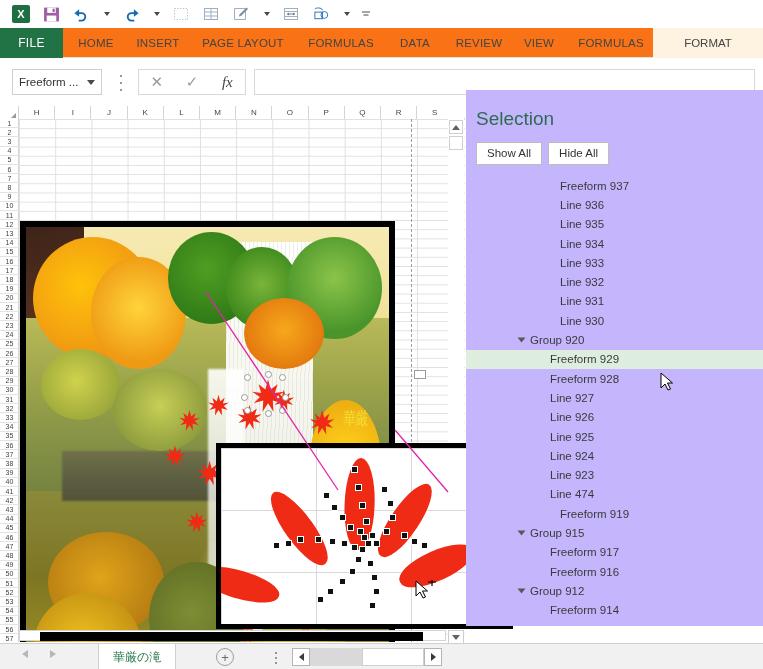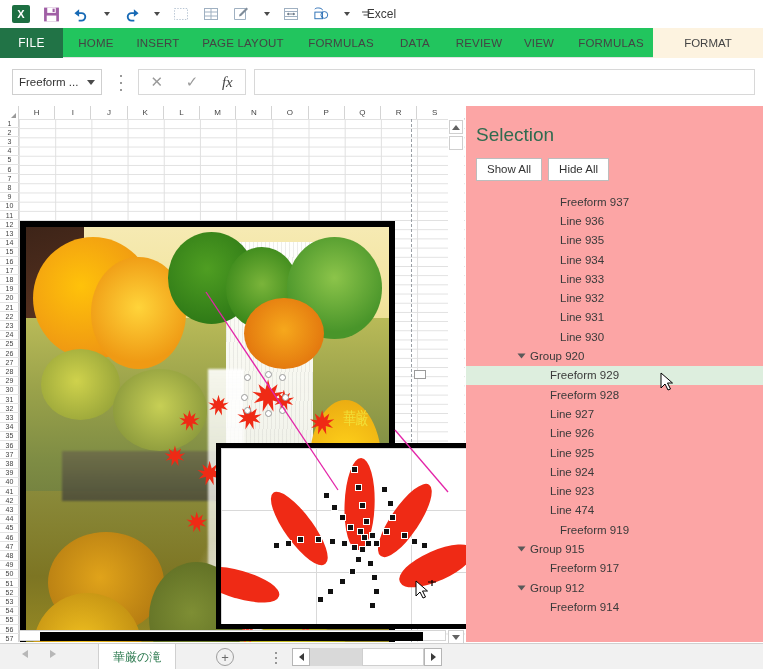--- a/index.html
+++ b/index.html
@@ -38,21 +38,21 @@
   .ctx-tab-banner {
     position:absolute; right:0; top:0; width:110px; height:28px;
     background:#fdf3e0; border-top:3px solid #ed9b17;
     display:flex; align-items:center; justify-content:center;
     font-size:10.5px; color:#c8641d; letter-spacing:.2px;
   }
 
   
   .tabs-row {
     position:absolute; top:28px; left:0; width:763px; height:30px;
-    background:#22c55e; border-bottom:1px solid #e2e2e2;
+    background:#f97316; border-bottom:1px solid #e2e2e2;
   }
   .tab-file {
     position:absolute; left:0; top:0; width:63px; height:30px;
     background:#217346; color:#fff; font-size:12px;
     display:flex; align-items:center; justify-content:center; letter-spacing:.3px;
   }
   .tab {
     position:absolute; top:0; height:30px;
     display:flex; align-items:center; justify-content:center;
     font-size:11.5px; color:#444; letter-spacing:.2px; white-space:nowrap;
@@ -229,22 +229,22 @@
   }
   .edgepts { position:absolute; inset:0; }
   .edgepts i {
     position:absolute; width:7px;height:7px; background:#111;
     border:1px solid #fff;
   }
   .connector { position:absolute; left:0; top:0; width:763px;height:669px; pointer-events:none; }
 
   
   .pane {
-    position:absolute; left:466px; top:106px; width:297px; height:536px;
-    background:#fca5a5;
+    position:absolute; left:466px; top:90px; width:297px; height:536px;
+    background:#c4b5fd;
   }
   .pane-title {
     position:absolute; left:10px; top:18px;
     font-size:19px; color:#2f6b4f; font-weight:normal;
   }
   .pane-buttons { position:absolute; left:10px; top:52px; display:flex; gap:6px; }
   .pbtn {
     border:1px solid #bdbdbd; background:#fff; color:#333;
     font-size:11.5px; padding:4px 10px; line-height:1.1;
   }
@@ -401,21 +401,20 @@
       <div class="qat-btn small">
           <span class="dropcaret"></span>
         </div>
       <div class="qat-btn small">
         <svg width="12" height="12" viewBox="0 0 12 12">
             <line x1="2" y1="4" x2="10" y2="4" stroke="#4a4a4a"></line>
             <line x1="3.5" y1="7" x2="8.5" y2="7" stroke="#4a4a4a"></line>
           </svg>
       </div>
     </div>
-    <div class="title-text">Excel</div>
   </div>
 
   <div class="tabs-row">
     <div class="tab-file">FILE</div>
     <div class="tab" style="left:73px;width:46px;">HOME</div>
     <div class="tab" style="left:131px;width:54px;">INSERT</div>
     <div class="tab" style="left:195px;width:96px;">PAGE LAYOUT</div>
     <div class="tab" style="left:300px;width:82px;">FORMULAS</div>
     <div class="tab" style="left:392px;width:46px;">DATA</div>
     <div class="tab" style="left:448px;width:62px;">REVIEW</div>
@@ -714,20 +713,23 @@
           <span class="lbl lvl0">Freeform 919</span>
         </div>
         <div class="pitem">
           <span class="tri tri-pos"></span>
           <span class="lbl lvl0g">Group 915</span>
         </div>
         <div class="pitem">
           <span class="lbl lvl1">Freeform 917</span>
         </div>
         <div class="pitem">
+          <span class="lbl lvl1">Freeform 916</span>
+        </div>
+        <div class="pitem">
           <span class="tri tri-pos"></span>
           <span class="lbl lvl0g">Group 912</span>
         </div>
         <div class="pitem">
           <span class="lbl lvl1">Freeform 914</span>
         </div>
       </div>
   </div>
 
   <svg class="cursor" style="left:660px;top:372px;">

